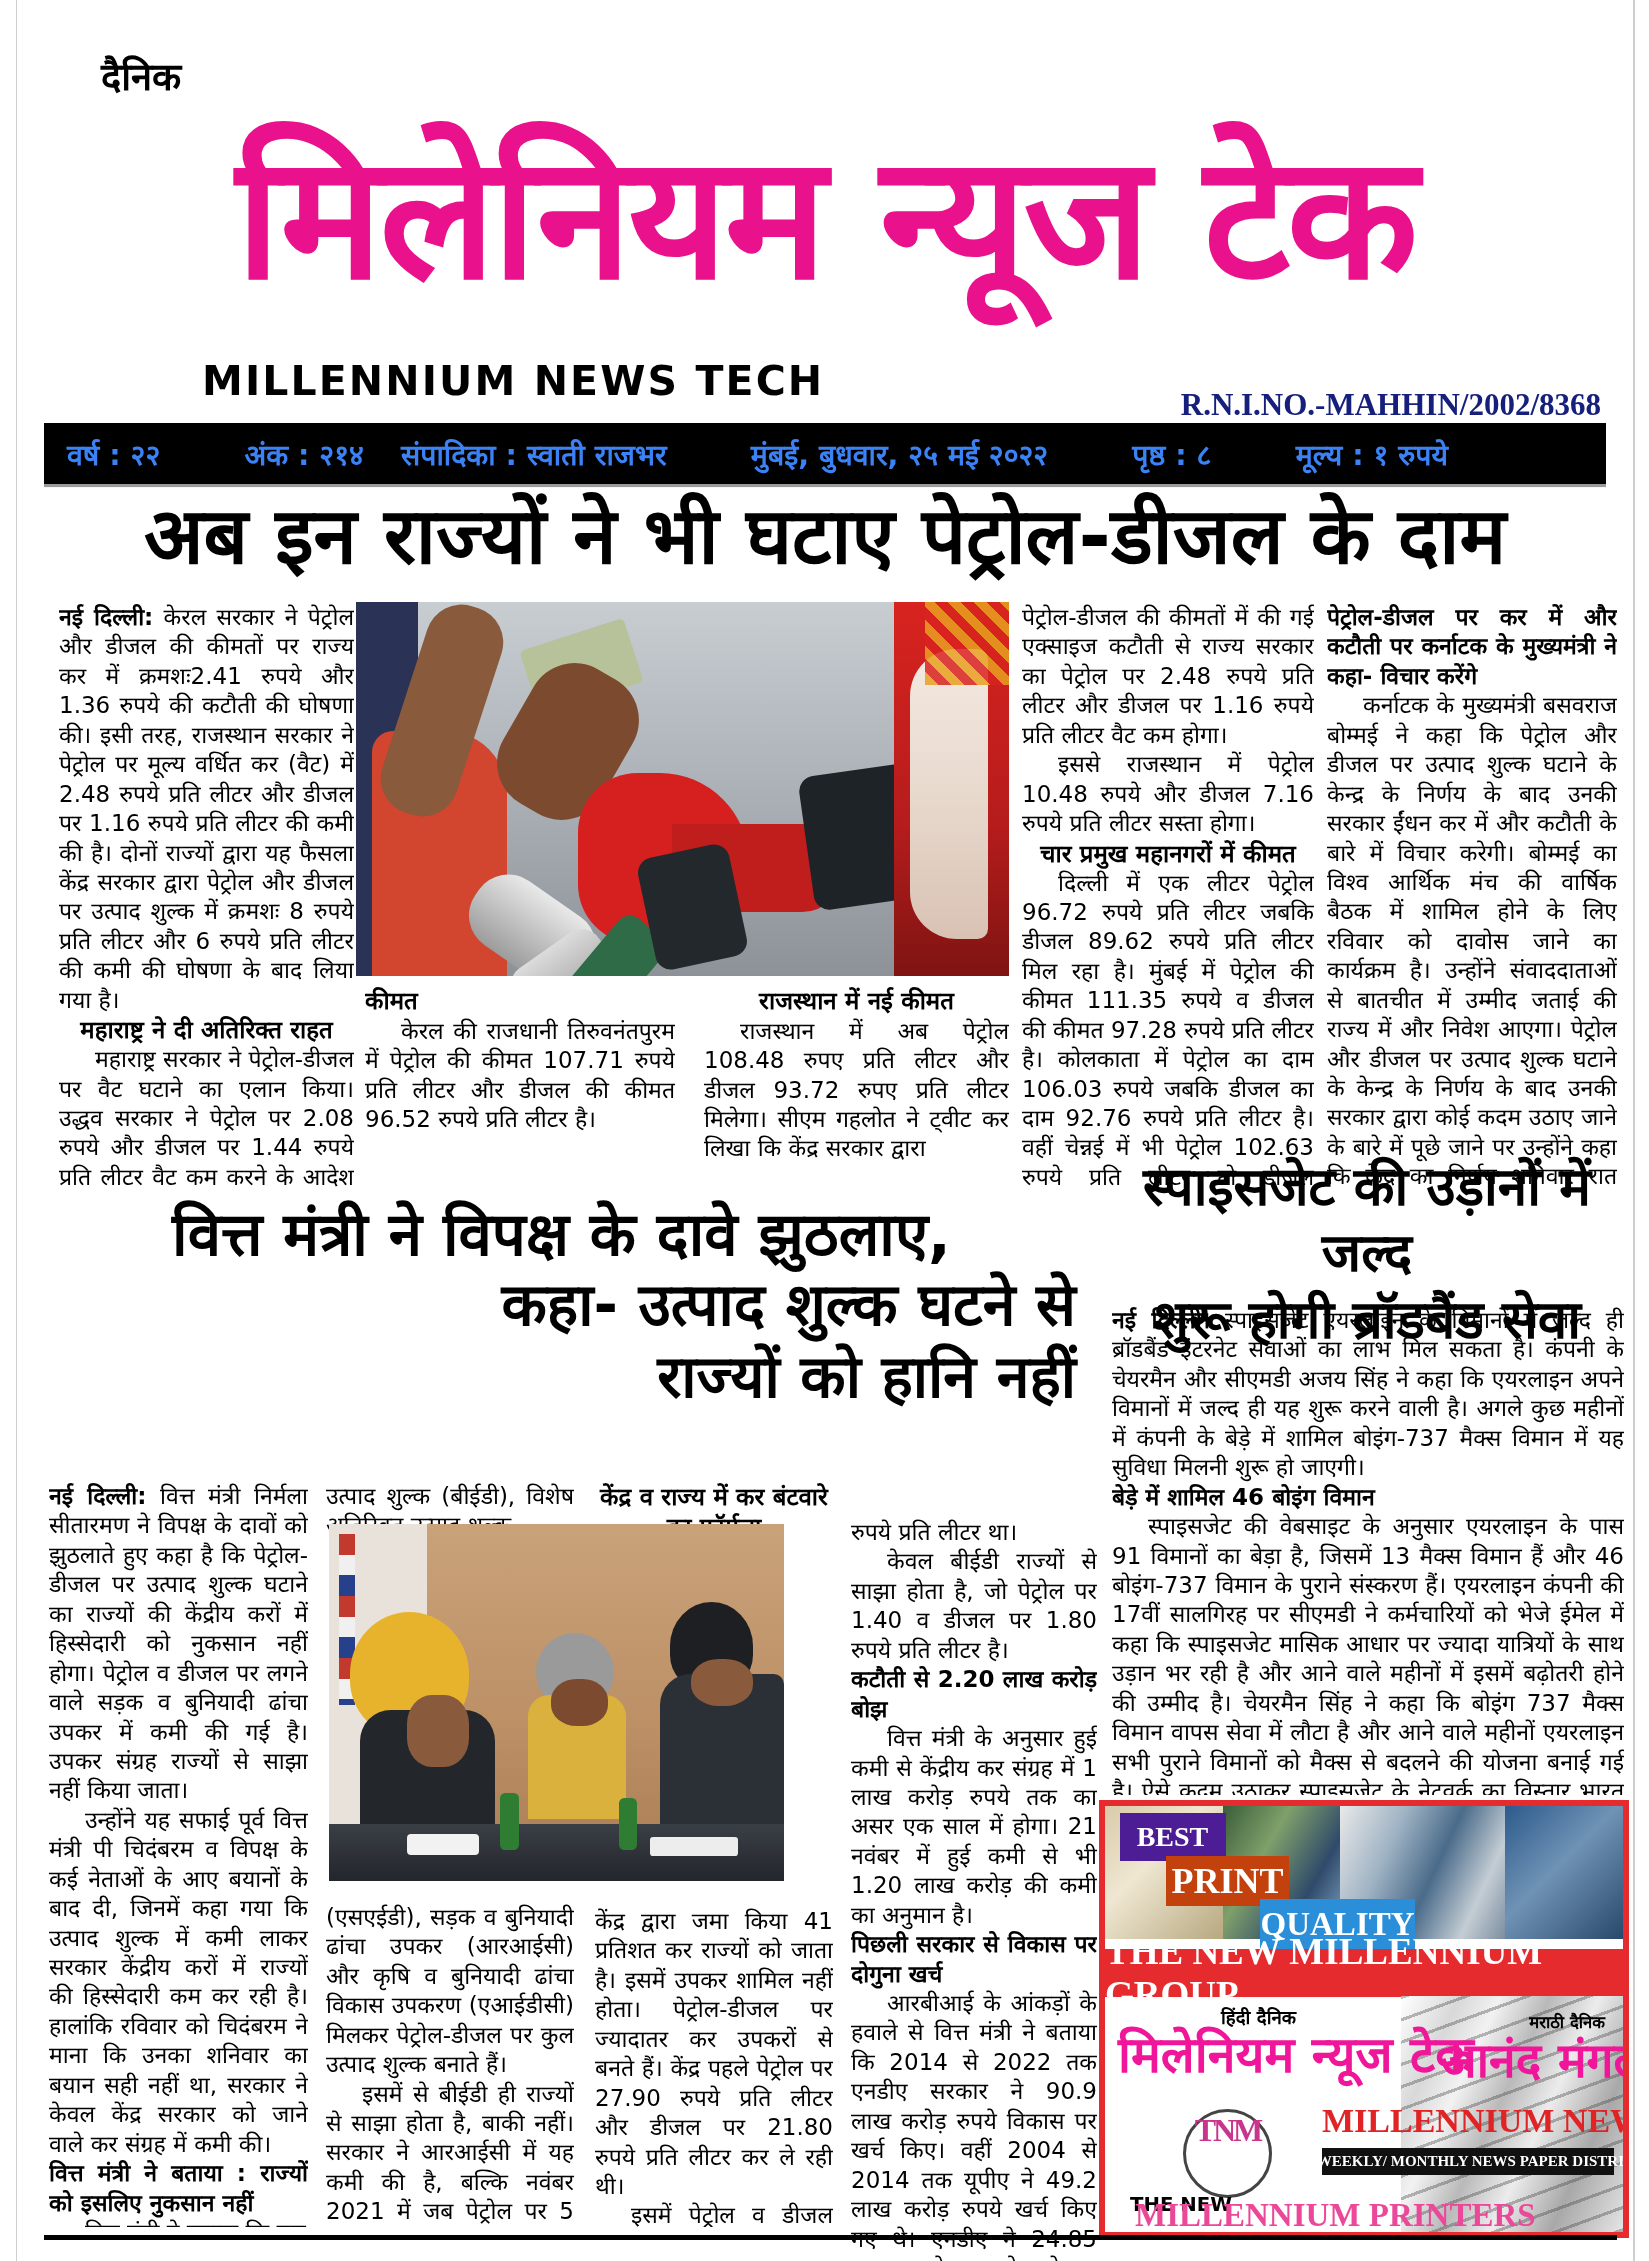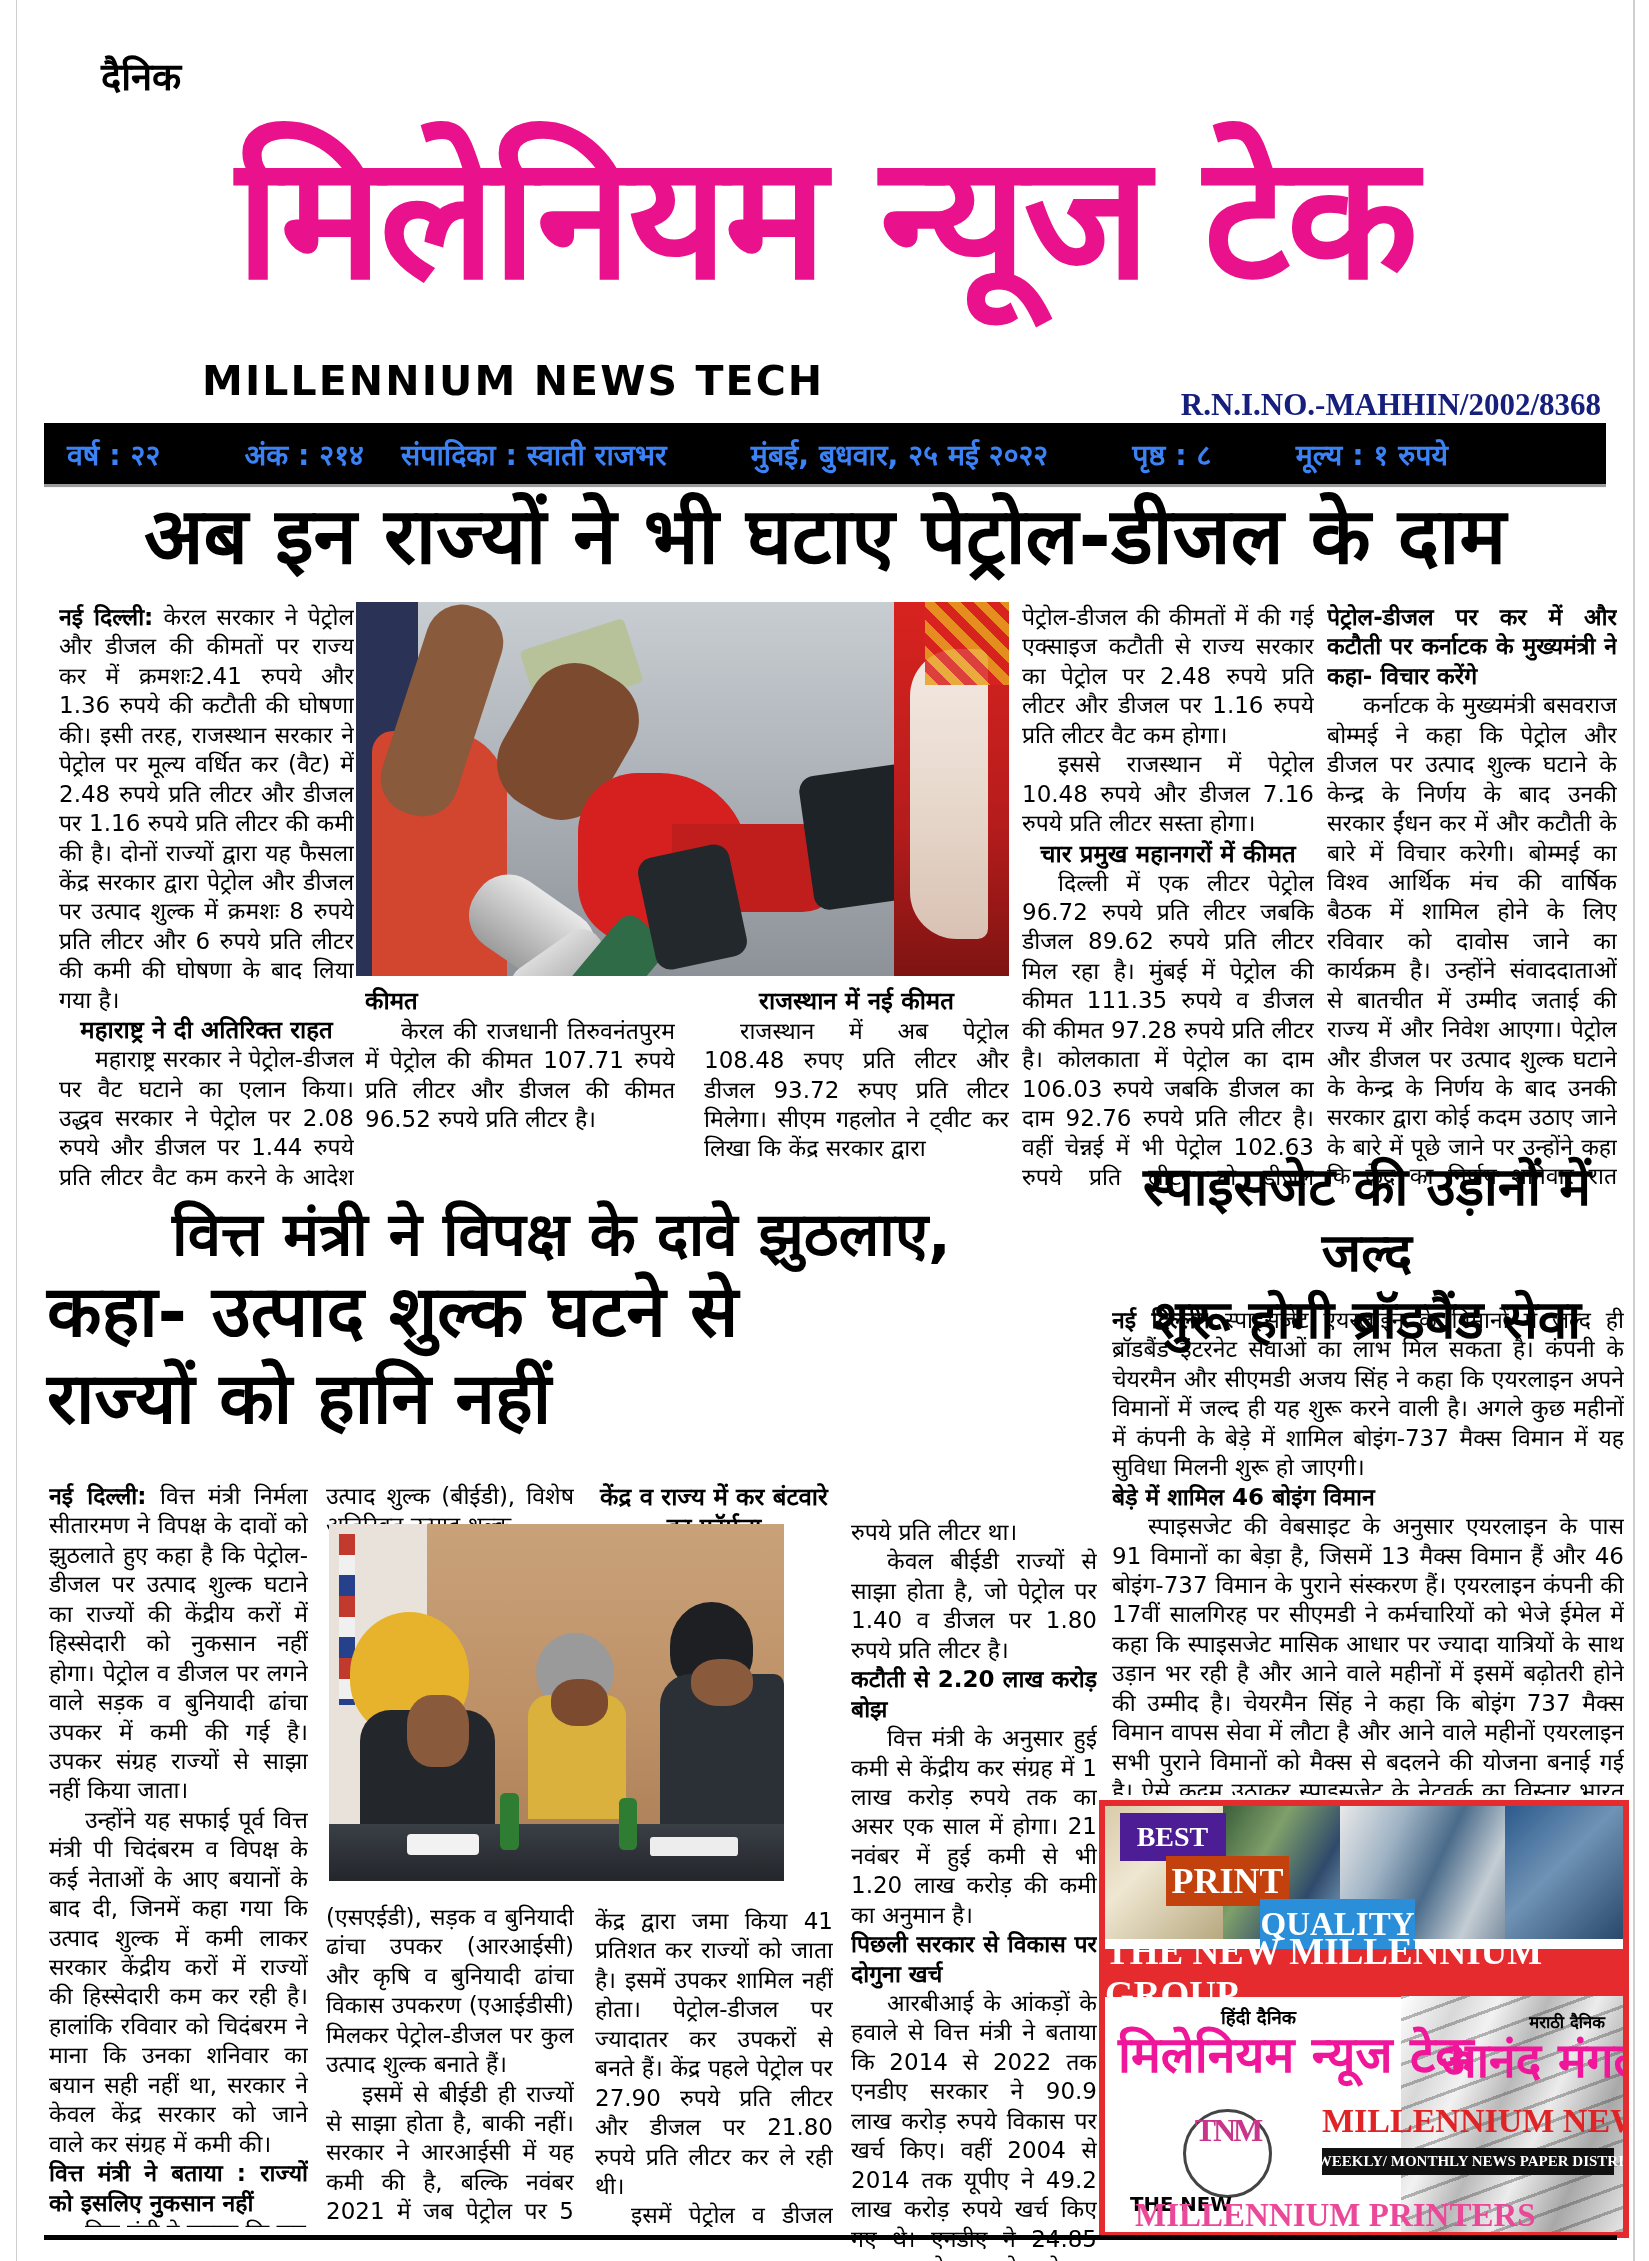--- a/index.html
+++ b/index.html
@@ -12,21 +12,21 @@
   .mast-title{font-size:171px;font-weight:bold;color:#e9118c;text-align:center;line-height:1.25;
               letter-spacing:-3.1px;white-space:nowrap;}
   .mast-eng{font-size:41px;font-weight:bold;letter-spacing:2.1px;}
   .rni{font-size:31px;font-weight:bold;color:#16207c;font-family:"Liberation Serif","DejaVu Serif",serif;}
   
   .infobar{background:#000;color:#3b82f6;display:flex;align-items:center;justify-content:space-between;
            padding:0 23px;font-size:28.5px;font-weight:bold;box-shadow:0 3.1px 0 #9a9a9a;}
   
   .h-main{font-size:78px;font-weight:bold;text-align:center;line-height:1.1;white-space:nowrap;}
   .h-mid1{font-size:60px;font-weight:bold;text-align:center;line-height:1.15;}
-  .h-mid2{font-size:71px;font-weight:bold;text-align:left;line-height:1.22;}
+  .h-mid2{font-size:59px;font-weight:bold;text-align:right;line-height:1.22;}
   .h-right{font-size:53px;font-weight:bold;text-align:center;line-height:1.25;}
   
   .col{font-size:23px;line-height:1.28;text-align:justify;overflow:hidden;}
   .col p{margin:0;text-indent:36px;}
   .col p.noind{text-indent:0;}
   .sub{font-weight:bold;text-align:center;text-indent:0 !important;font-size:24px;line-height:1.25;margin:3.1px 0;}
   .sub-l{font-weight:bold;text-indent:0 !important;}
   .cap-title{font-weight:bold;font-size:24px;margin:0 0 7.2px 0;}
   .spacer{width:100%;}
   

